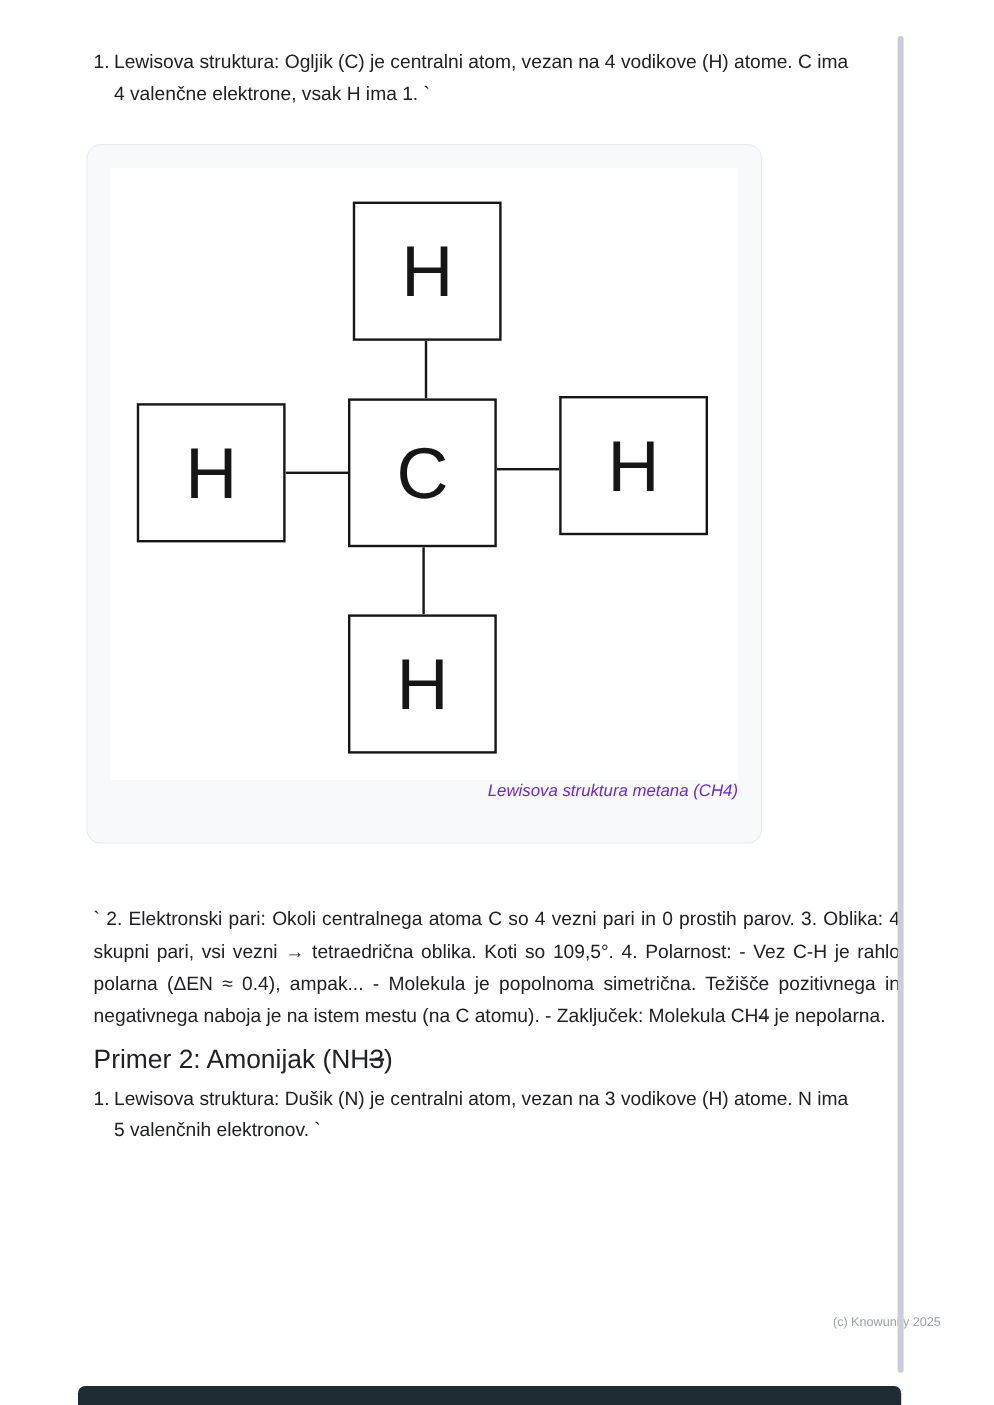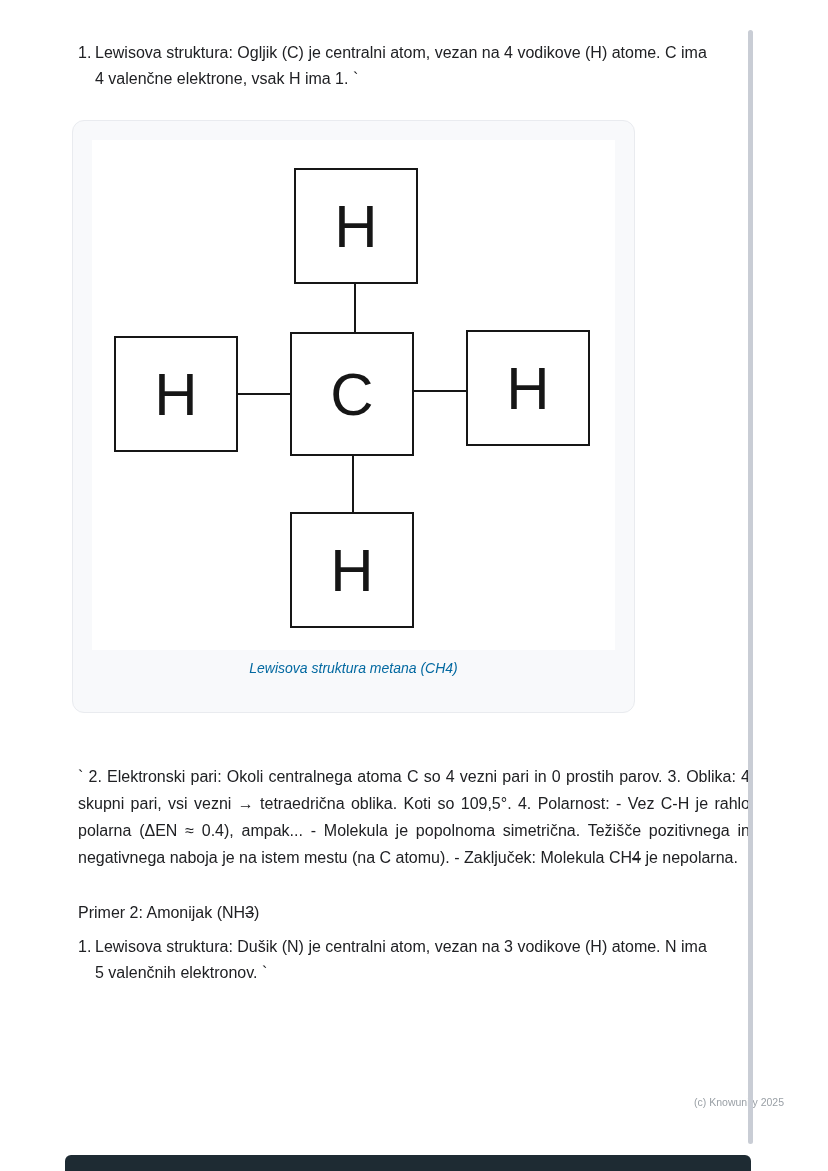--- a/index.html
+++ b/index.html
@@ -56,38 +56,38 @@
   .box-top    { left: 202px; top: 28px;  width: 124px; height: 116px; }
   .box-left   { left: 22px;  top: 196px; width: 124px; height: 116px; }
   .box-right  { left: 374px; top: 190px; width: 124px; height: 116px; }
   .box-bottom { left: 198px; top: 372px; width: 124px; height: 116px; }
   .bond { position: absolute; background: #161616; }
   .bond-top    { left: 262px; top: 144px; width: 2px;  height: 48px; }
   .bond-bottom { left: 260px; top: 316px; width: 2px;  height: 56px; }
   .bond-left   { left: 146px; top: 253px; width: 52px; height: 2px; }
   .bond-right  { left: 322px; top: 250px; width: 52px; height: 2px; }
   .figure-caption {
-    margin-top: 10px;
+    margin-top: 0;
     width: 523px;
-    text-align: center;
+    text-align: right;
     font-size: 14px;
     font-style: italic;
-    color: #0369a1;
+    color: #6d28d9;
   }
 
   .para {
     margin-top: 50px;
     width: 672px;
     font-size: 16px;
     line-height: 27px;
     text-align: justify;
   }
   .heading {
-    margin-top: 28px;
-    font-size: 16px;
+    margin-top: 8px;
+    font-size: 22px;
     line-height: 27px;
   }
   .list-2 { margin-top: 8px; }
 
   .copyright {
     position: absolute;
     top: 1096px;
     right: 44px;
     font-size: 10.5px;
     color: #9aa0a6;

